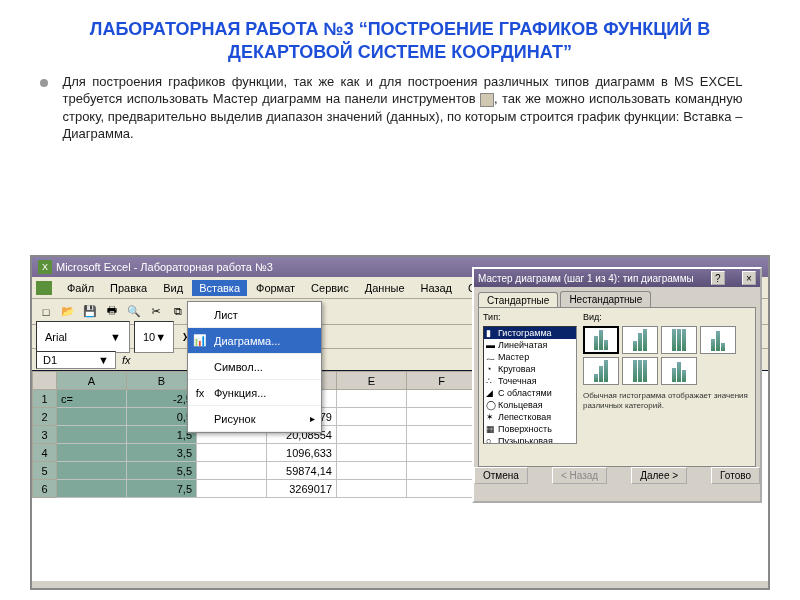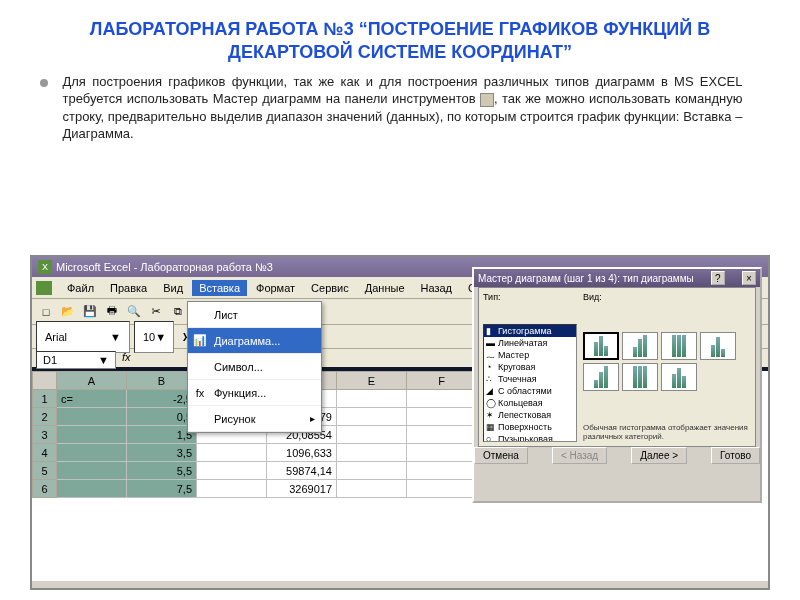--- a/index.html
+++ b/index.html
@@ -14,21 +14,21 @@
   .ex-title { background: linear-gradient(#8a7fa8,#776892); color: #fff; height: 20px; padding: 2px 6px; display: flex; align-items: center; gap: 4px; }
   .ex-title .xicon { width: 14px; height: 14px; background: #5c913b; display: inline-block; font-size: 9px; color:#fff; text-align:center; line-height:14px; }
   .menubar { background: #ece9d8; height: 22px; display: flex; align-items: center; padding: 0 4px; gap: 2px; border-bottom: 1px solid #aca899; }
   .menubar .micon { width: 16px; height: 14px; background: #5c913b; display: inline-block; margin-right: 6px;}
   .menubar span { padding: 2px 7px; font-size: 11px; }
   .menubar .active { background: #316ac5; color: #fff; }
   .toolbar { background: #ece9d8; height: 26px; display: flex; align-items: center; padding: 0 4px; gap: 2px; border-bottom: 1px solid #aca899; }
   .tbtn { width: 20px; height: 20px; background: #ece9d8; border: 1px solid transparent; display:inline-flex; align-items:center; justify-content:center; font-size:11px;}
   .toolbar2 { background: #ece9d8; height: 24px; display: flex; align-items: center; padding: 0 4px; gap: 4px; border-bottom: 1px solid #aca899;}
   .font-box { background: #fff; border: 1px inset #888; height: 32px; padding: 0 8px; display: flex; align-items:center; }
-  .formula-bar { background: #ece9d8; height: 22px; display: flex; gap: 6px; padding: 2px 4px; border-bottom: 4px solid #0f172a;}
+  .formula-bar { background: #ece9d8; height: 22px; display: flex; align-items: center; gap: 6px; padding: 2px 4px; border-bottom: 1px solid #0f172a;}
   .name-box { background: #fff; border: 1px inset #888; width: 80px; height: 18px; padding: 0 6px; display:flex; align-items:center;}
   .fx { font-style: italic; }
   .grid { position: relative; background: #fff; height: 210px; }
   table.sheet { border-collapse: collapse; font-size: 11px; }
   table.sheet th { background: #d4d0c8; border: 1px solid #aca899; height: 18px; min-width: 70px; font-weight: normal;}
   table.sheet th.rh { min-width: 24px; width:24px; }
   table.sheet td { border: 1px solid #c0c0c0; height: 18px; text-align: right; padding-right: 4px; background:#fff;}
   table.sheet td.sel { background: #7fa89a; }
   table.sheet th.sel { background: #9fb8ae; }
 
@@ -38,21 +38,21 @@
   .dropdown .dd-ic { position:absolute; left:4px; width:16px; height:16px; display:flex; align-items:center; justify-content:center;}
   .dropdown .dd-arrow { margin-left:auto; font-size:10px;}
 
   .wizard { position: absolute; top: 10px; right: 6px; width: 290px; height: 236px; background: #d4d0c8; border: 2px outset #fff; z-index: 6; font-size:10px;}
   .wz-title { background: linear-gradient(#7a6e98,#5c5078); color:#fff; height:18px; padding:2px 4px; display:flex; align-items:center; justify-content:space-between;}
   .wz-close { width:14px; height:14px; background:#d4d0c8; border:1px outset #fff; color:#000; font-size:10px; display:flex;align-items:center;justify-content:center;}
   .wz-tabs { display:flex; padding:4px 4px 0; gap:2px;}
   .wz-tab { background:#d4d0c8; border:1px solid #888; border-bottom:none; padding:2px 8px; font-size:10px; border-radius:3px 3px 0 0;}
   .wz-tab.act { background:#ece9d8; position:relative; top:1px;}
   .wz-body { background:#ece9d8; margin:0 4px; height:160px; border:1px solid #888; padding:4px; display:flex; gap:6px; position:relative;}
-  .wz-col { display:flex; flex-direction:column; gap:2px;justify-content:space-between; }
+  .wz-col { display:flex; flex-direction:column; gap:2px; }
   .wz-lbl { font-size:9px; margin-bottom:2px;}
   .wz-list { background:#fff; border:1px inset #888; width:94px; height:118px; overflow:hidden;}
   .wz-list .li { padding:1px 2px; font-size:9px; display:flex; align-items:center; gap:2px;}
   .wz-list .li.sel { background:#0a246a; color:#fff;}
   .wz-list .li .lic { width:10px; height:10px; display:inline-block;}
   .wz-view { width:170px;}
   .wz-thumbs { display:flex; flex-wrap:wrap; gap:3px;}
   .thumb { width:36px; height:28px; background:#fff; border:1px solid #888; display:flex; align-items:flex-end; justify-content:center; gap:1px; padding:2px;}
   .thumb.sel { border:2px solid #000;}
   .bar { width:4px; background: linear-gradient(#7aa,#486);}
@@ -221,20 +221,24 @@
     </tbody>
       </table>
   </div>
 
   <div class="wizard">
     <div class="wz-title">
       <span>Мастер диаграмм (шаг 1 из 4): тип диаграммы</span>
       <span class="wz-close">?</span>
       <span class="wz-close">×</span>
     </div>
+    <div class="wz-tabs">
+      <div class="wz-tab act">Стандартные</div>
+      <div class="wz-tab">Нестандартные</div>
+    </div>
     <div class="wz-body">
       <div class="wz-col">
         <div class="wz-lbl">Тип:</div>
         <div class="wz-list">
           <div class="li sel">
               <span class="lic">▮</span>
               <span>Гистограмма</span>
             </div>
           <div class="li">
               <span class="lic">▬</span>

